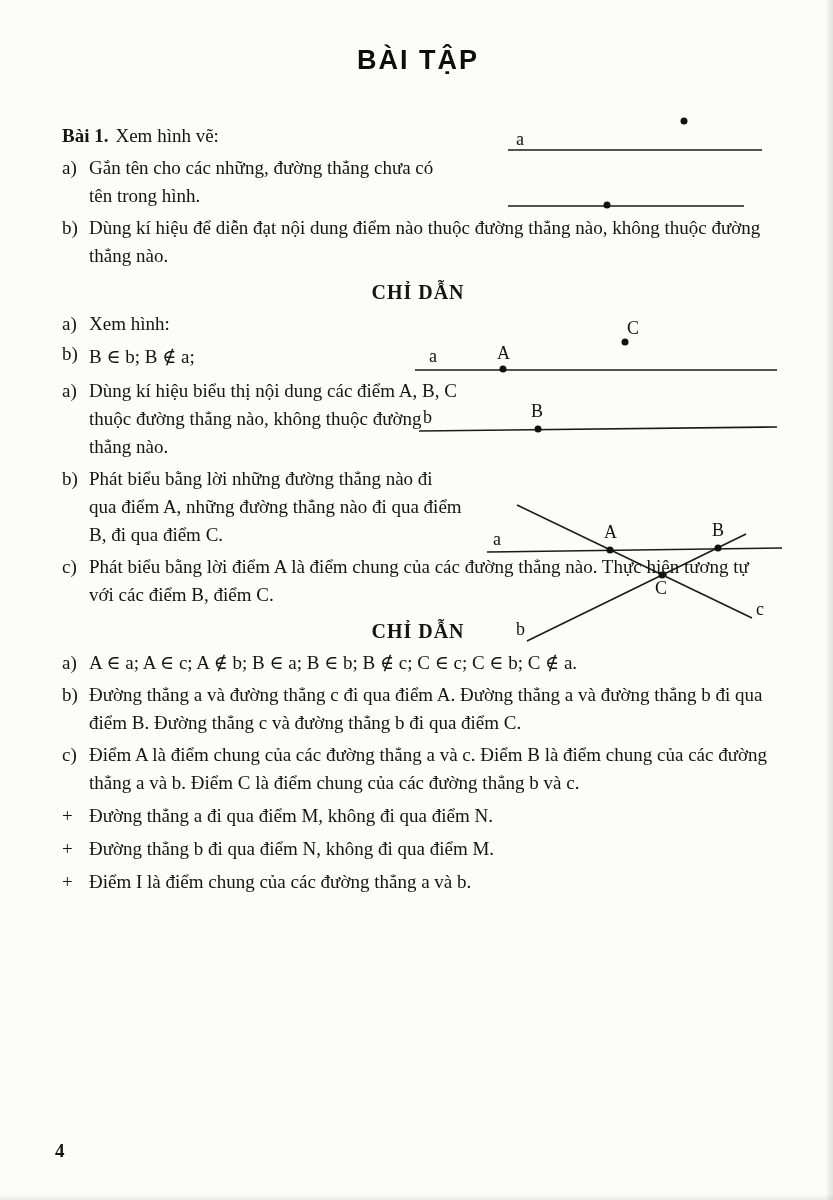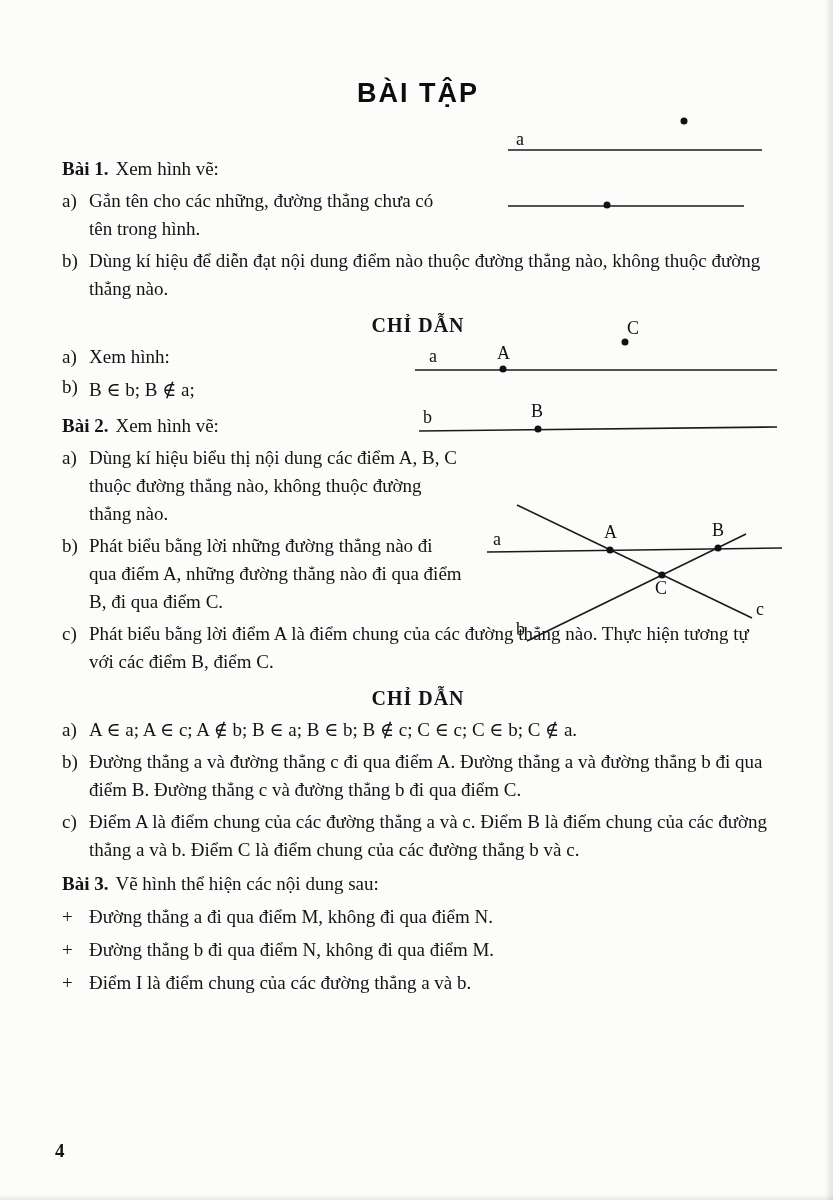--- a/index.html
+++ b/index.html
@@ -17,21 +17,21 @@
     background:linear-gradient(to right, rgba(0,0,0,0), rgba(0,0,0,0.10));
     pointer-events:none;
   }
   .edge-bottom{
     position:absolute;left:0;bottom:0;width:100%;height:6px;
     background:linear-gradient(to bottom, rgba(0,0,0,0), rgba(0,0,0,0.07));
     pointer-events:none;
   }
   .content{
     position:absolute;left:62px;top:0;width:712px;
-    font-size:19px;line-height:28px;margin-top:33px;
+    font-size:19px;line-height:28px;
   }
   .title{
     margin:46px 0 0 0;
     text-align:center;
     font-family:"Liberation Sans","DejaVu Sans",sans-serif;
     font-size:27px;font-weight:bold;letter-spacing:2px;
     color:#0d0d0d;
   }
   .h-row{margin-top:48px;}
   .h-row .lbl{font-weight:bold;margin-right:7px;text-align:right;}
@@ -90,23 +90,20 @@
       <span class="marker">a)</span>
       <div class="body">Xem hình:</div>
     </div>
     <div class="item mt2">
       <span class="marker">b)</span>
       <div class="body lines">
         <div>B ∈ b; B ∉ a;</div>
       </div>
     </div>
 
-    <div class="h-row mt6" style="margin-top:6px;">
-      <span class="lbl">Bài 2.</span><span>Xem hình vẽ:</span>
-    </div>
     <div class="item w402">
       <span class="marker">a)</span>
       <div class="body">Dùng kí hiệu biểu thị nội dung các điểm A, B, C thuộc đường thẳng nào, không thuộc đường thẳng nào.</div>
     </div>
     <div class="item w402">
       <span class="marker">b)</span>
       <div class="body">Phát biểu bằng lời những đường thẳng nào đi qua điểm A, những đường thẳng nào đi qua điểm B, đi qua điểm C.</div>
     </div>
     <div class="item">
       <span class="marker">c)</span>
@@ -120,23 +117,20 @@
     </div>
     <div class="item">
       <span class="marker">b)</span>
       <div class="body">Đường thẳng a và đường thẳng c đi qua điểm A. Đường thẳng a và đường thẳng b đi qua điểm B. Đường thẳng c và đường thẳng b đi qua điểm C.</div>
     </div>
     <div class="item">
       <span class="marker">c)</span>
       <div class="body">Điểm A là điểm chung của các đường thẳng a và c. Điểm B là điểm chung của các đường thẳng a và b. Điểm C là điểm chung của các đường thẳng b và c.</div>
     </div>
 
-    <div class="h-row" style="margin-top:6px;">
-      <span class="lbl">Bài 3.</span><span>Vẽ hình thể hiện các nội dung sau:</span>
-    </div>
     <div class="bullets">
       <div class="item">
         <span class="marker">+</span>
         <div class="body">Đường thẳng a đi qua điểm M, không đi qua điểm N.</div>
       </div>
       <div class="item">
         <span class="marker">+</span>
         <div class="body">Đường thẳng b đi qua điểm N, không đi qua điểm M.</div>
       </div>
       <div class="item">

